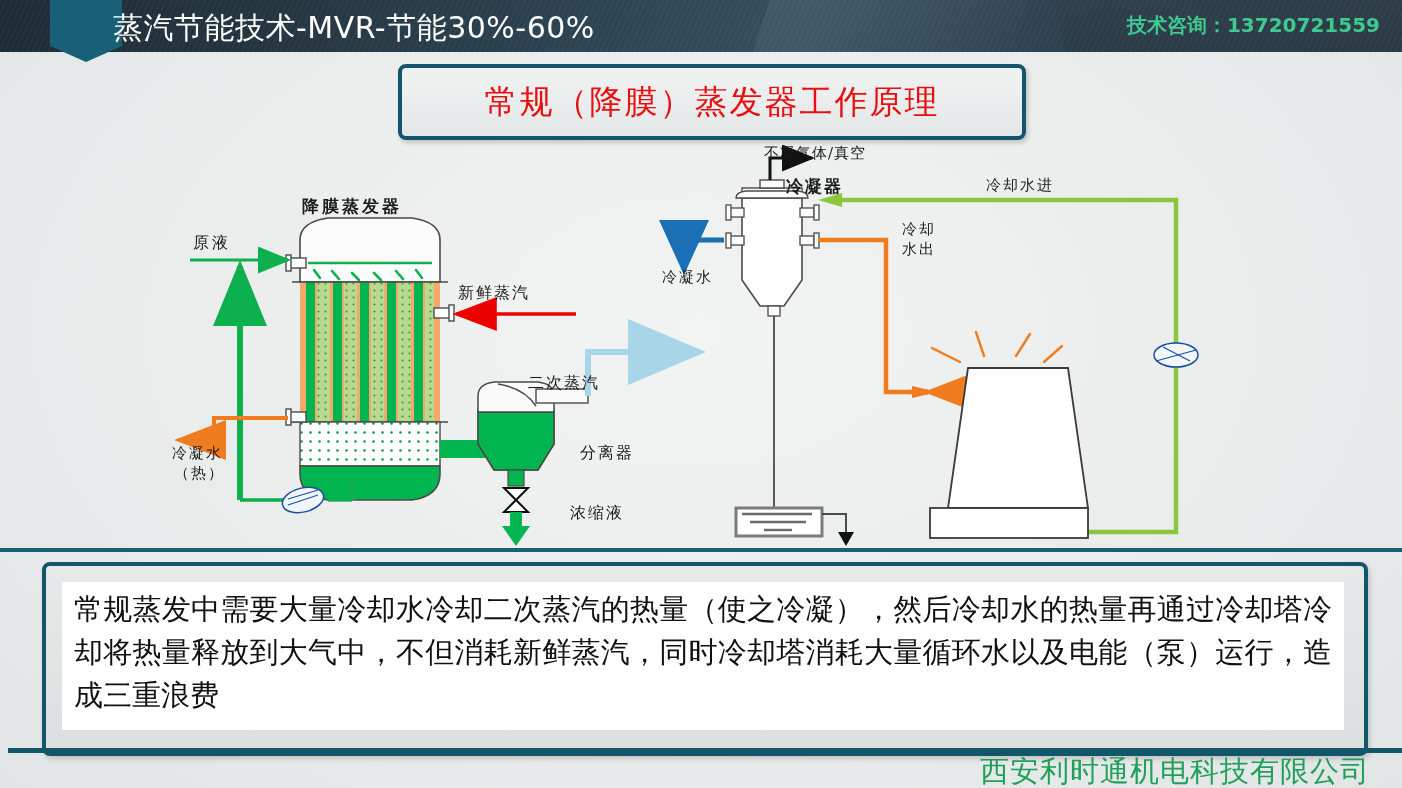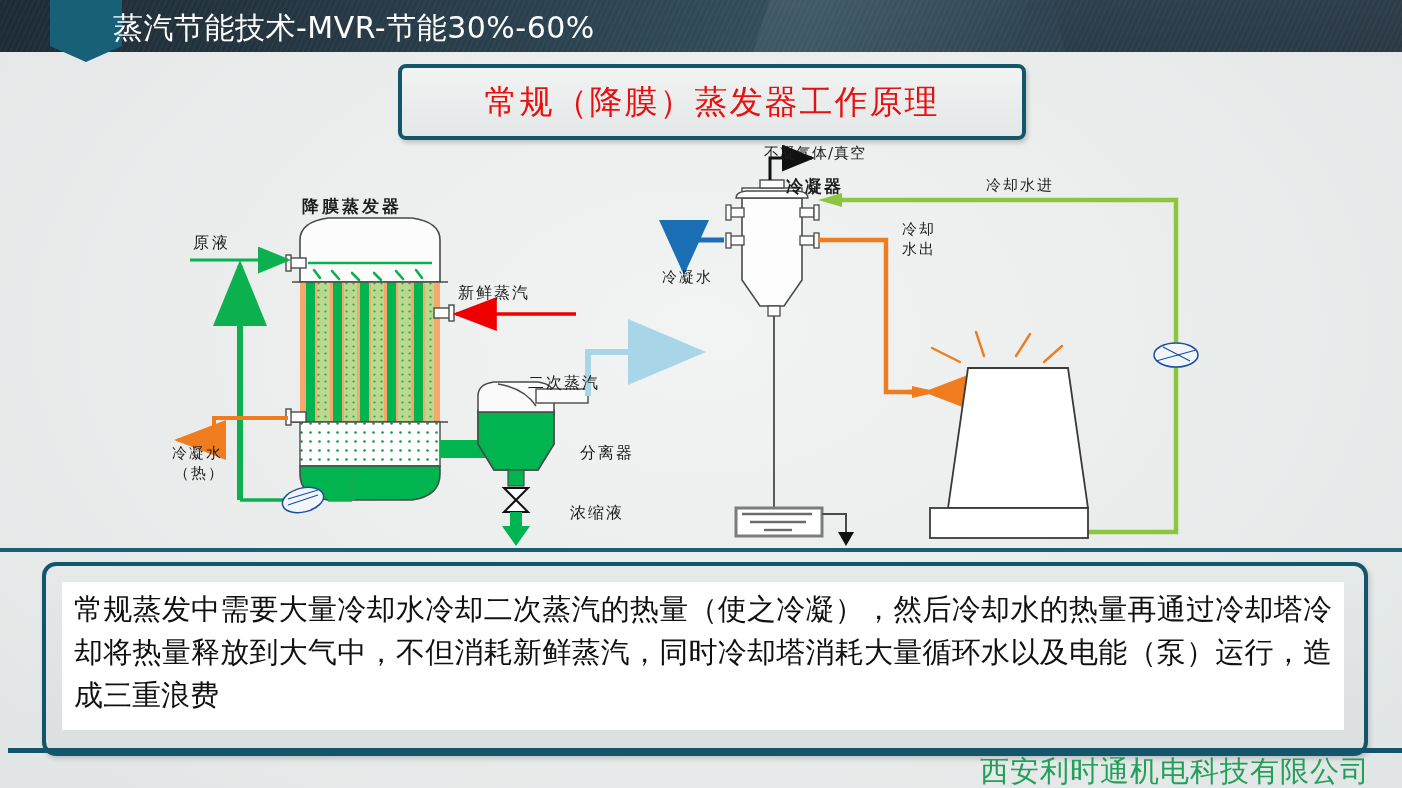--- a/index.html
+++ b/index.html
@@ -43,21 +43,21 @@
 
   
   .diagram{position:absolute;left:0;top:140px;width:1402px;height:410px;}
   .diagram svg{display:block;}
 
   .divider{position:absolute;left:0;top:548px;width:1402px;height:4px;
     background:#1b5f73;}
 
   
   .note-box{position:absolute;left:42px;top:562px;width:1318px;height:186px;
-    border:4px solid #13566b;border-radius:14px;
+    border:4px solid #13566b;border-radius:8px;
     background:linear-gradient(180deg,#e6e9e9,#dcdfdf);
     box-shadow:2px 3px 5px rgba(0,0,0,.16);}
   .note-inner{position:absolute;left:16px;top:16px;width:1282px;height:148px;
     background:#ffffff;padding:6px 12px 0 12px;box-sizing:border-box;}
   .note-inner p{margin:0;font-size:29px;line-height:43px;color:#101010;
     font-family:"DejaVu Serif","Liberation Serif",serif;text-align:justify;}
 
   .footer{position:absolute;left:8px;bottom:0;width:1402px;height:40px;}
   .footer-rule{position:absolute;left:0;top:0;width:1402px;height:5px;background:#13566b;}
   .footer-name{position:absolute;right:40px;top:4px;font-size:29px;color:#21a05a;
@@ -67,20 +67,21 @@
 <body>
 
 <div class="slide">
 
   <div class="header">
     <div class="hdr-facet-a"></div>
     <div class="hdr-facet-b"></div>
   </div>
   <div class="ribbon"></div>
   <div class="hdr-title">蒸汽节能技术-MVR-节能30%-60%</div>
+  <div class="hdr-contact">技术咨询：13720721559</div>
 
   <div class="title-pill">
     <span>常规（降膜）蒸发器工作原理</span>
   </div>
 
   <div class="diagram">
   <svg width="1402" height="410" viewBox="0 0 1402 410" xmlns="http://www.w3.org/2000/svg">
     <defs>
       <pattern id="dotsLight" width="7" height="7" patternUnits="userSpaceOnUse">
         <rect width="7" height="7" fill="#b9d98e"></rect>

